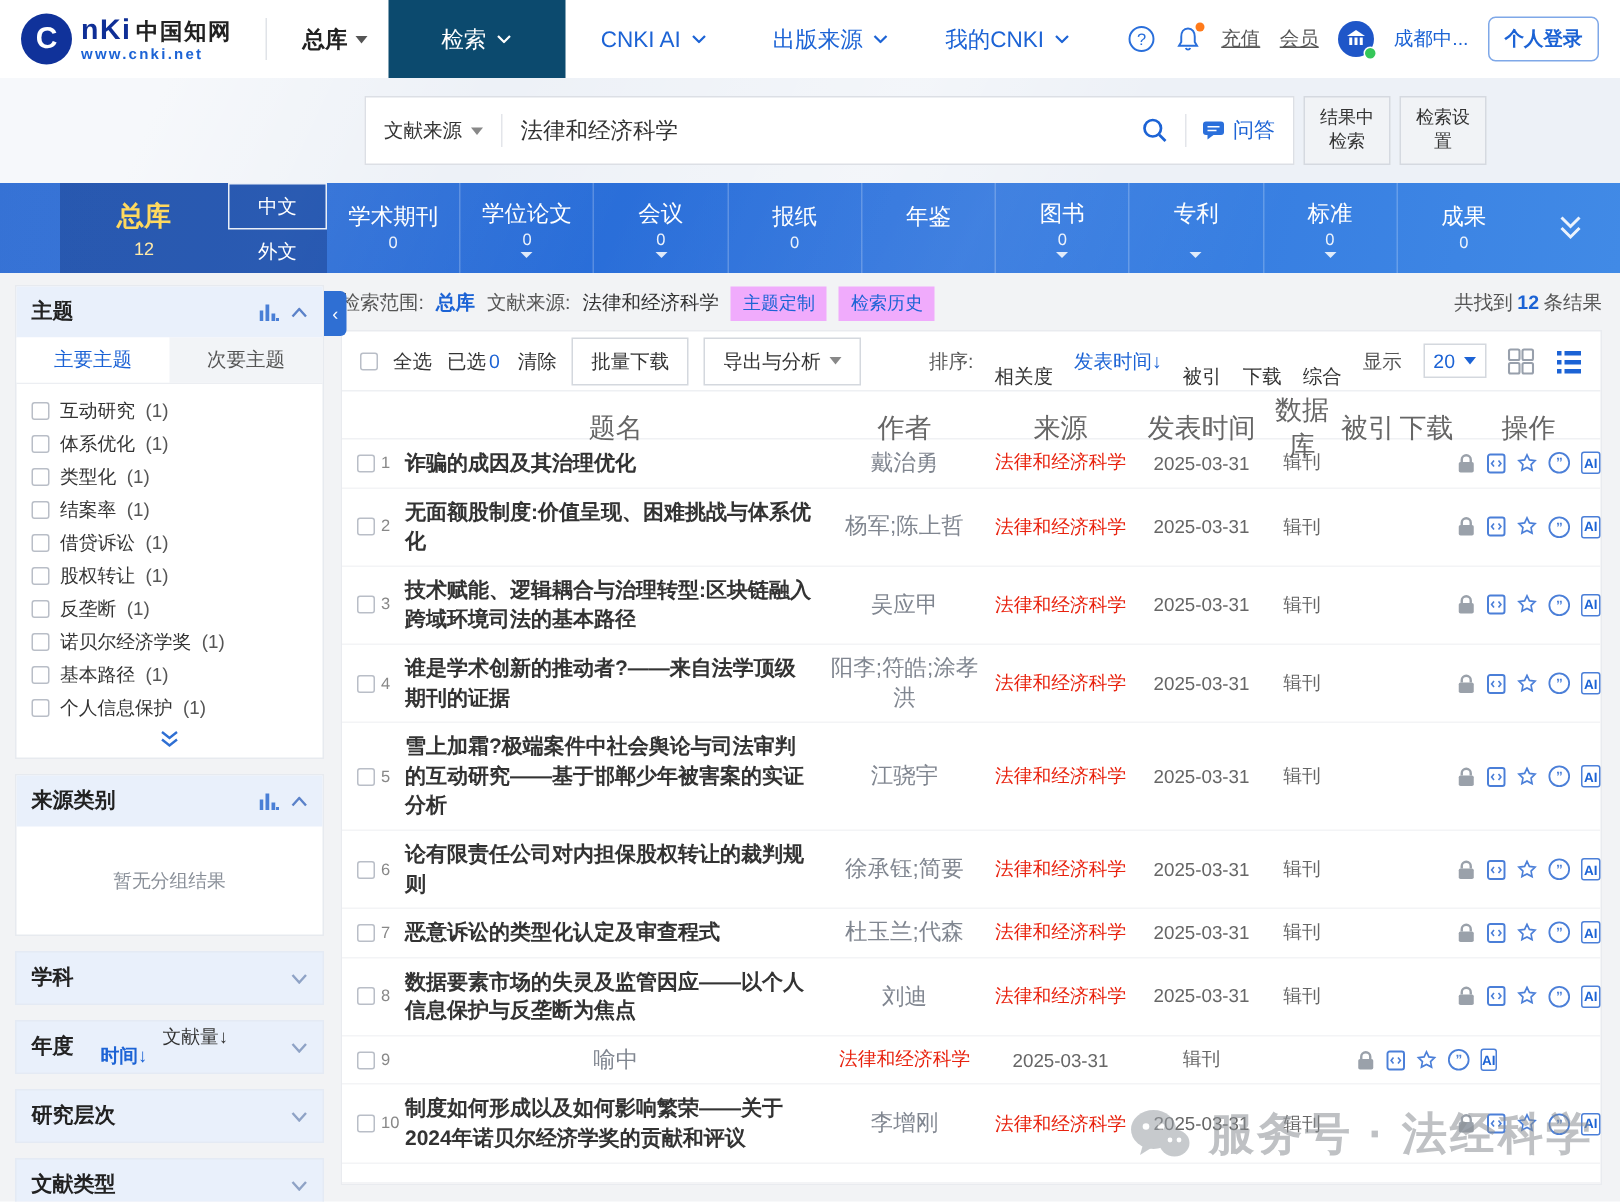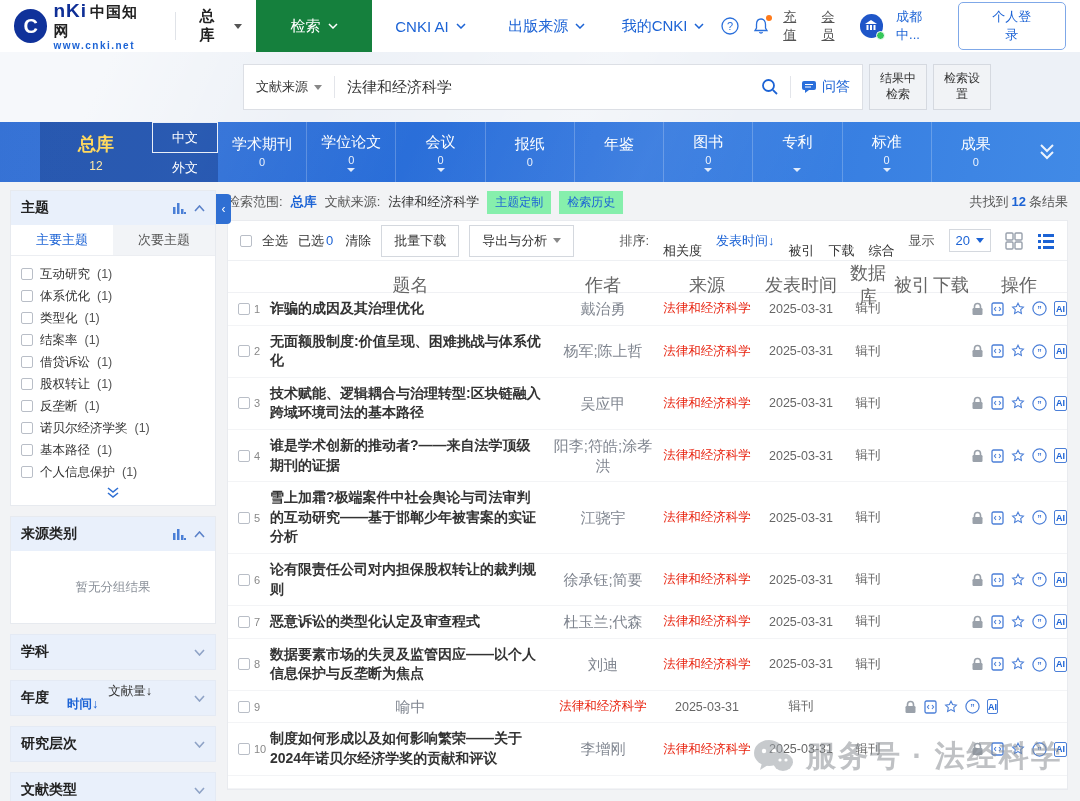--- a/index.html
+++ b/index.html
@@ -11,31 +11,31 @@
   .logo { display:flex; align-items:center; gap:6px; padding-right:12px; }
   .logo-globe { width:34px; height:34px; border-radius:50%; background:#10329a; display:flex; align-items:center; justify-content:center; color:#fff; font-weight:bold; font-size:20px; }
   .logo-col { display:flex; flex-direction:column; line-height:1; }
   .logo-line1 { font-size:19px; font-weight:bold; color:#0f2f96; letter-spacing:1px; }
   .logo-cjk { font-size:15px; color:#222; margin-left:3px; }
   .logo-url { font-size:10px; color:#1c63d5; font-weight:bold; letter-spacing:1.5px; margin-top:2px; }
   .top-divider { width:1px; background:#e0e3e8; margin:12px 10px; }
   .hub { display:flex; align-items:center; gap:5px; font-size:15px; font-weight:bold; color:#222; padding:0 14px; cursor:pointer; }
   .caret-dn { display:inline-block; width:0; height:0; border-left:4px solid transparent; border-right:4px solid transparent; border-top:5px solid #555; }
   .top-tab { display:flex; align-items:center; justify-content:center; gap:7px; width:118px; font-size:15px; color:#1c63d5; cursor:pointer; }
-  .top-tab.active { background:#15803d; color:#fff; }
+  .top-tab.active { background:#0c4a6e; color:#fff; }
   .top-tab .chev { stroke:#1c63d5; }
   .top-tab.active .chev { stroke:#fff; }
   .top-right { margin-left:auto; display:flex; align-items:center; gap:13px; padding-right:14px; }
   .icon-btn { display:flex; align-items:center; justify-content:center; cursor:pointer; position:relative; }
   .bell-dot { position:absolute; top:-2px; right:-2px; width:6px; height:6px; border-radius:50%; background:#ff7a1a; }
   .top-link { font-size:13px; color:#555; cursor:pointer;text-decoration:underline; }
   .org-avatar { width:24px; height:24px; border-radius:50%; background:#1f56c8; position:relative; display:flex; align-items:center; justify-content:center; }
   .org-check { position:absolute; right:-2px; bottom:-2px; width:9px; height:9px; border-radius:50%; background:#35c759; border:1.5px solid #fff; }
   .org-name { font-size:13px; color:#1c63d5; }
-  .login-btn { font-size:13px; color:#1c63d5; border:1px solid #7fa8e8; border-radius:5px; padding:5px 28px; background:#fff; cursor:pointer; }
+  .login-btn { font-size:13px; color:#1c63d5; border:1px solid #7fa8e8; border-radius:5px; padding:5px 10px; background:#fff; cursor:pointer;font-weight:bold; }
 
   
   .search-band { height:70px; background:#edf1f7; background-image:linear-gradient(115deg, rgba(255,255,255,.5) 10%, transparent 30%, rgba(255,255,255,.35) 55%, transparent 70%); display:flex; align-items:center; padding-left:243px; }
   .search-box { width:620px; height:46px; background:#fff; border:1px solid #dcdfe5; display:flex; align-items:center; padding:0 12px; }
   .scope-sel { display:flex; align-items:center; gap:6px; font-size:13px; color:#333; padding-right:12px; cursor:pointer; white-space:nowrap; }
   .v-div { width:1px; height:22px; background:#e3e5ea; }
   .search-input { flex:1; border:none; outline:none; font-size:15px; color:#333; padding:0 12px; font-family:inherit; background:transparent; }
   .qa { display:flex; align-items:center; gap:5px; color:#1c63d5; font-size:14px; padding-left:10px; cursor:pointer; white-space:nowrap; }
   .band-btn { height:46px; width:58px; margin-left:6px; background:#f1f3f6; border:1px solid #d5d9e0; font-size:12px; color:#333; display:flex; align-items:center; justify-content:center; text-align:center; line-height:1.3; cursor:pointer; padding:0 6px; }
 
@@ -78,21 +78,21 @@
   .bar-panel { background:#e9f0fb; border:1px solid #e4eaf4; height:36px; display:flex; align-items:center; padding:0 10px; margin-bottom:10px; gap:8px; }
   .year-sorts { display:flex; gap:10px; font-size:12.5px; margin-left:10px; }
   .sort-time { color:#1c63d5; font-weight:bold; cursor:pointer;margin-top:13px; }
   .sort-amt { color:#333; cursor:pointer; }
 
   
   .main { flex:1; min-width:0; }
   .info-row { display:flex; align-items:center; gap:8px; font-size:13px; color:#555; height:24px; margin-bottom:6px; }
   .info-scope { color:#1c63d5; font-weight:bold; cursor:pointer; }
   .info-src-val { color:#333; }
-  .badge { background:#86efac; color:#1c63d5; font-size:12px; padding:3px 8px; cursor:pointer; }
+  .badge { background:#f0abfc; color:#1c63d5; font-size:12px; padding:3px 8px; cursor:pointer; }
   .found { margin-left:auto; color:#555; }
   .found b { color:#1c63d5; font-weight:bold; padding:0 3px; }
   .card { background:#fff; border:1px solid #e9ebef; }
   .tools { height:40px; display:flex; align-items:center; padding:0 12px; border-bottom:1px solid #eef0f3; gap:10px; font-size:13px; }
   .tools .lbl { color:#333; cursor:pointer; }
   .sel-count { color:#1c63d5; padding:0 2px; }
   .tool-btn { border:1px solid #d4d8de; background:#fff; padding:6px 12px; font-size:13px; color:#333; cursor:pointer; display:flex; align-items:center; gap:6px; }
   .sorts { margin-left:auto; display:flex; align-items:center; gap:14px; color:#333; }
   .sorts .slabel { color:#555; }
   .sort-active { color:#1c63d5; cursor:pointer; }

